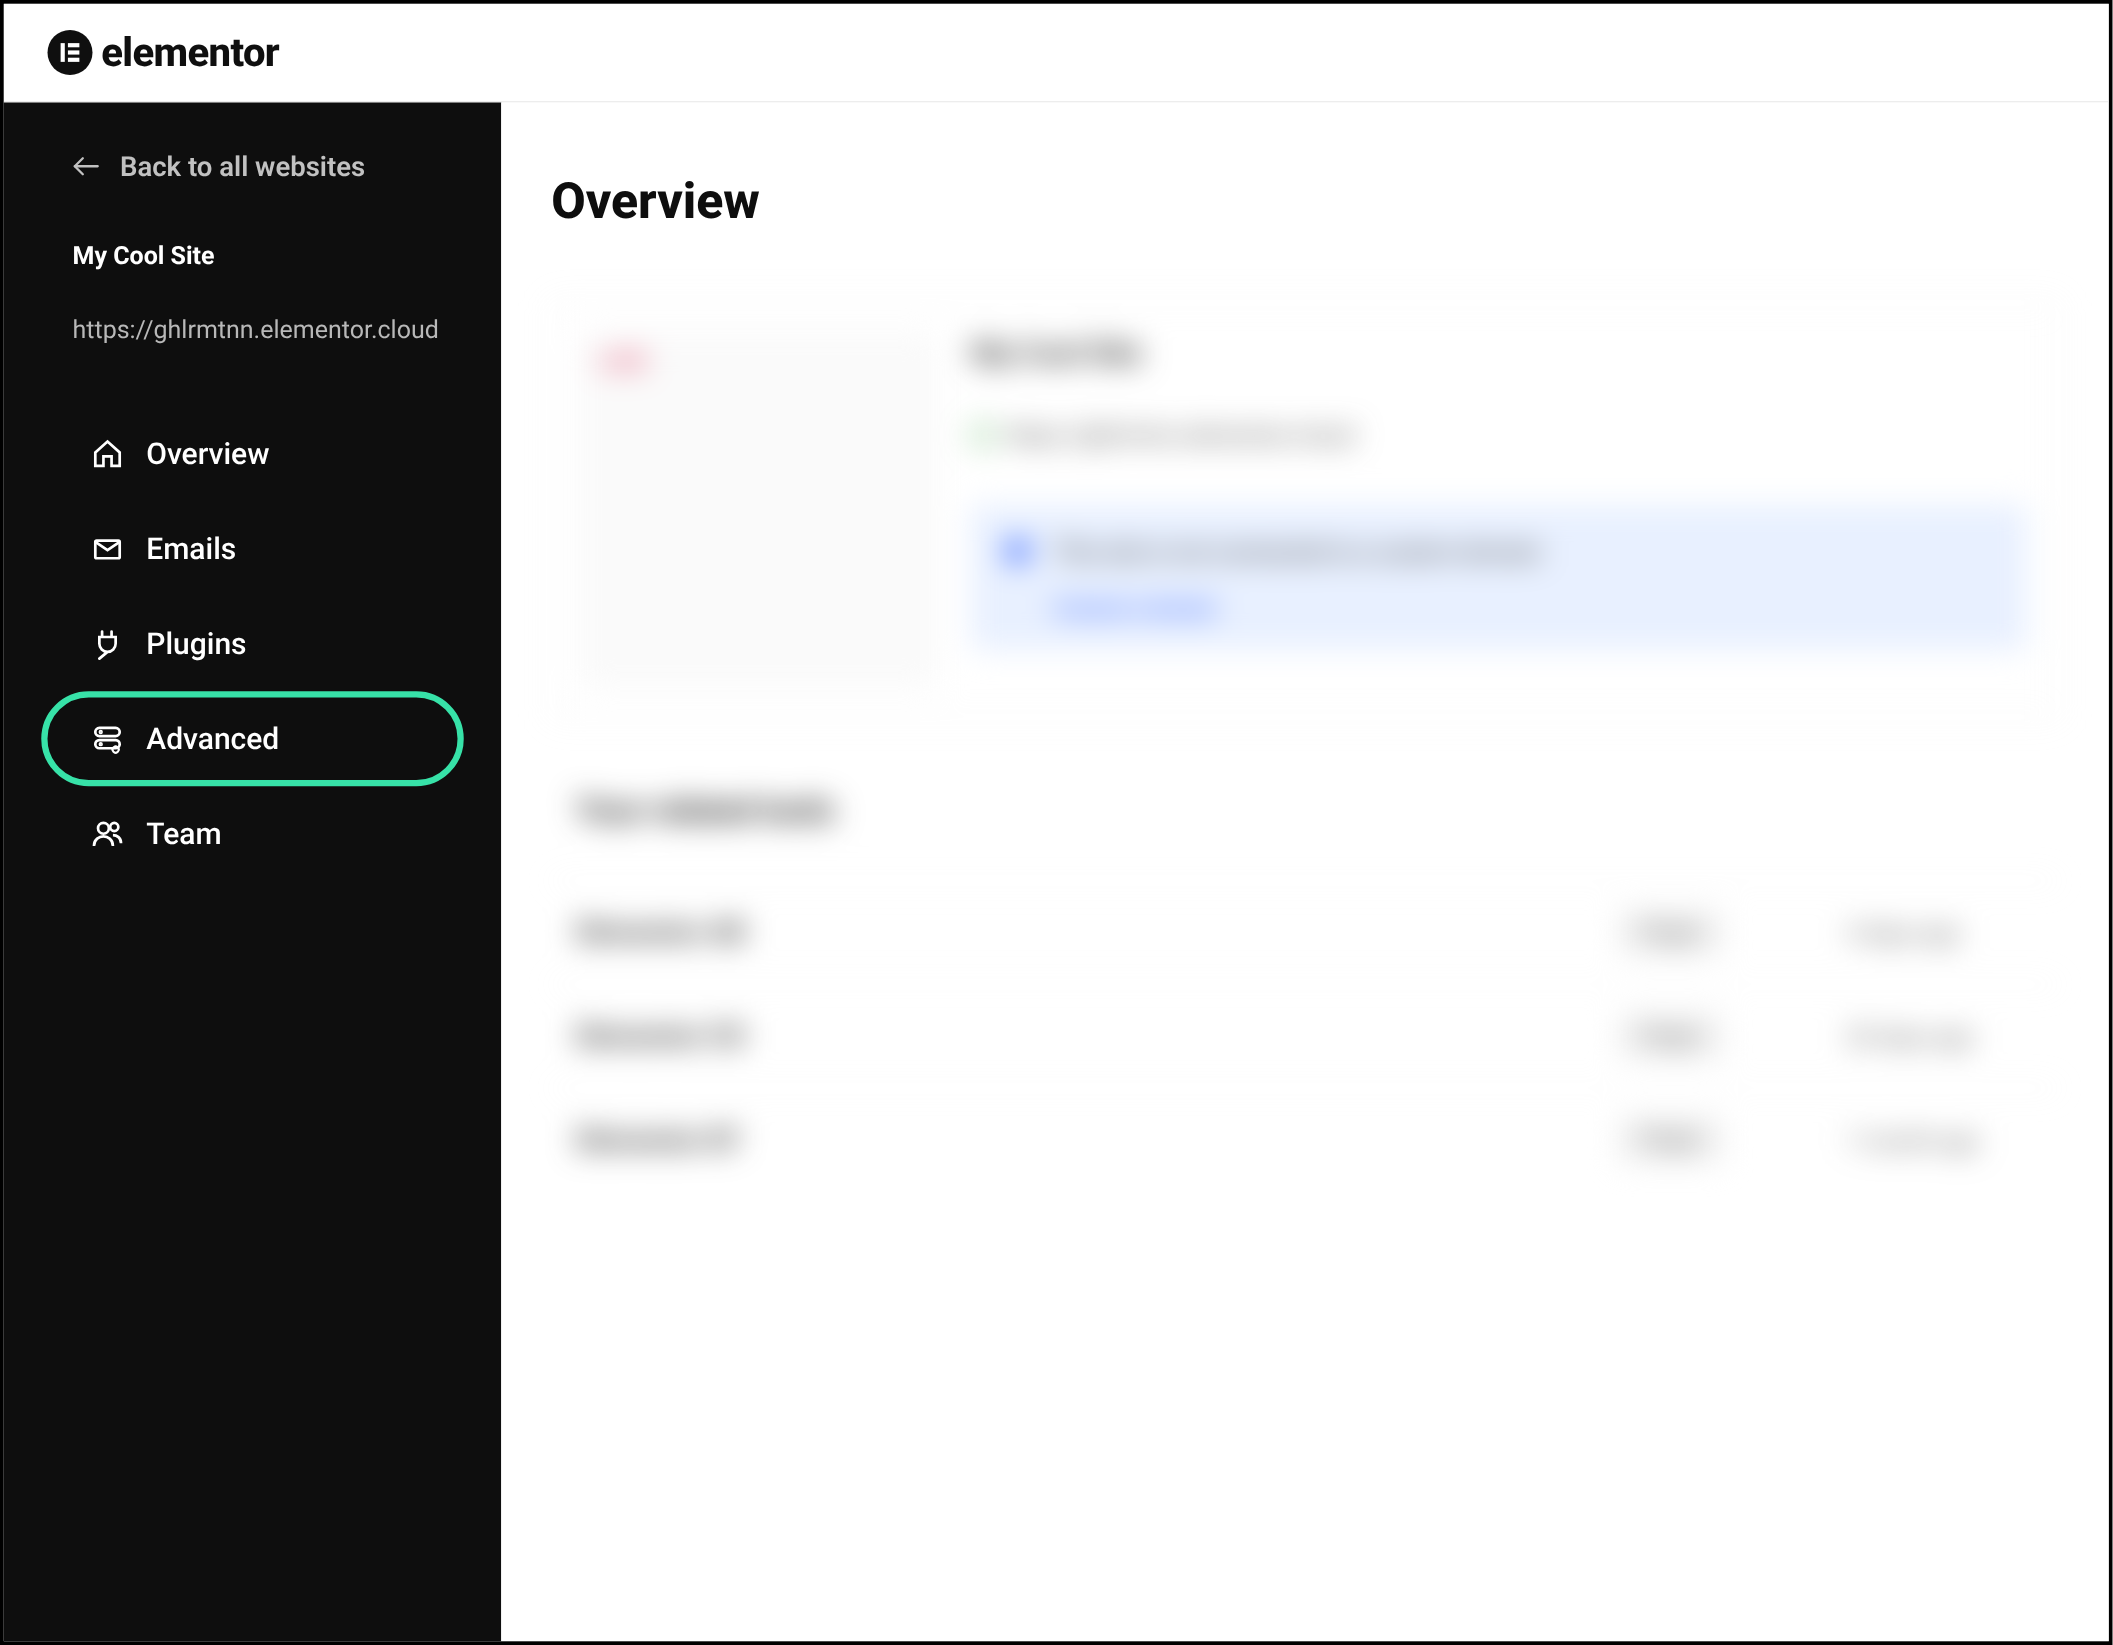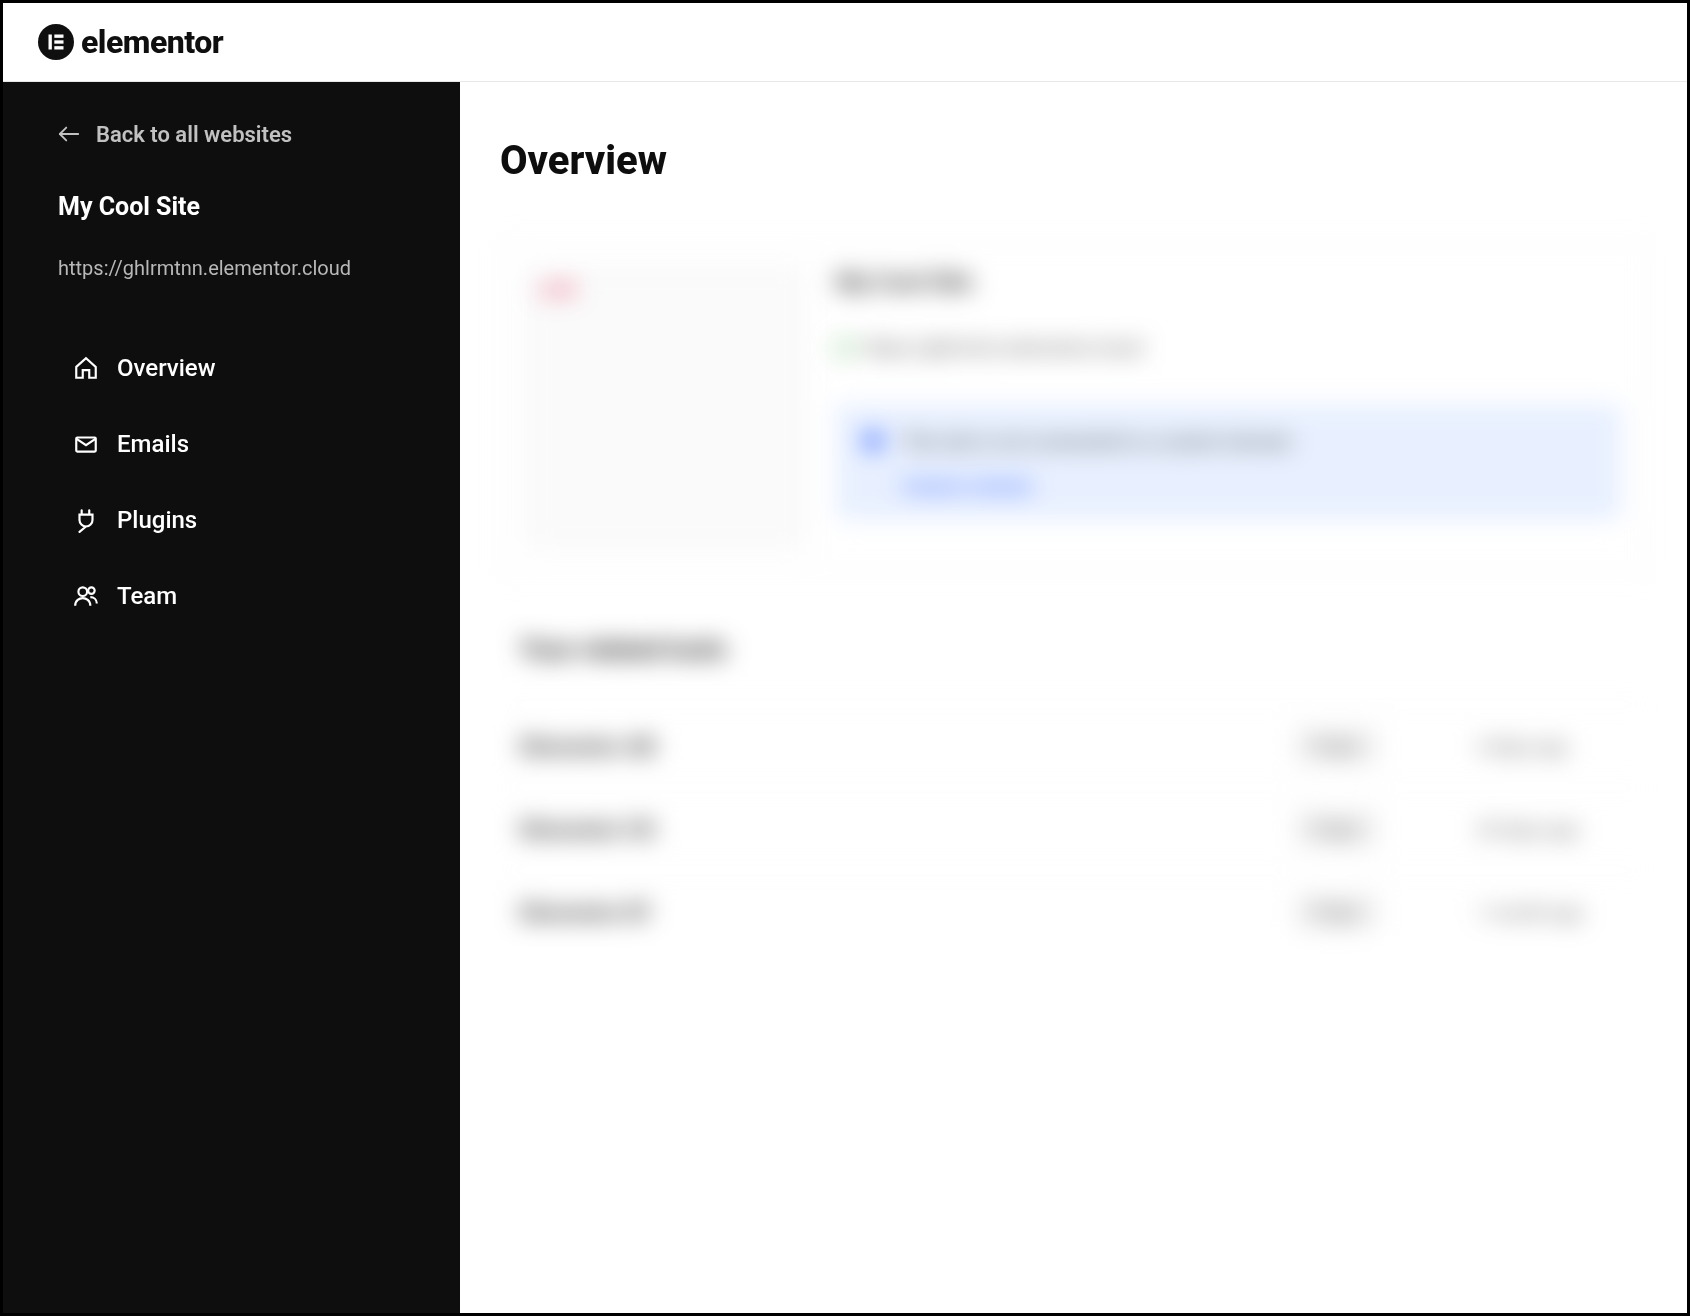--- a/index.html
+++ b/index.html
@@ -44,21 +44,21 @@
       font-weight: 800;
       color: #0f0f0f;
       letter-spacing: -0.5px;
     }
     .main-container {
       display: flex;
       flex: 1;
       min-height: 0;
     }
     .sidebar {
-      width: 457px;
+      width: 398px;
       background: #0e0e0e;
       color: #fff;
       padding: 40px 0 40px 0;
       flex-shrink: 0;
     }
     .back-link {
       display: flex;
       align-items: center;
       gap: 16px;
       padding: 0 55px 45px 55px;
@@ -67,21 +67,21 @@
       font-weight: 600;
       cursor: pointer;
     }
     .back-arrow {
       font-size: 22px;
     }
     .site-info {
       padding: 0 55px 50px 55px;
     }
     .site-name {
-      font-size: 25px;
+      font-size: 20px;
       font-weight: 700;
       color: #fff;
       margin-bottom: 4px;
     }
     .site-url {
       font-size: 20px;
       color: #b8b8b8;
       font-weight: 400;
       margin-top: 35px;
     }
@@ -299,20 +299,33 @@
         </span>
         <span>Emails</span>
       </li>
       <li class="nav-item">
         <span class="nav-icon">
           <svg viewBox="0 0 24 24">
               <path d="M8 7 L8 3 M15 7 L15 3 M5 7 H18 V12 A6 6 0 0 1 12 18 A6 6 0 0 1 6 12 V7 Z M12 18 L6 23" stroke-linecap="round"></path>
             </svg>
         </span>
         <span>Plugins</span>
+      </li>
+      <li class="nav-item highlighted">
+        <span class="nav-icon">
+          <svg viewBox="0 0 24 24">
+              <rect x="3" y="4" width="18" height="6" rx="3"></rect>
+              <rect x="3" y="13" width="18" height="6" rx="3"></rect>
+              <circle cx="7" cy="7" r="0.6" fill="#fff"></circle>
+              <circle cx="7" cy="16" r="0.6" fill="#fff"></circle>
+              <circle cx="18" cy="20" r="2.3" stroke-width="1.5"></circle>
+              <path d="M18 18 V17 M18 23 V22 M16 20 H15 M21 20 H20" stroke-width="1.5"></path>
+            </svg>
+        </span>
+        <span>Advanced</span>
       </li>
       <li class="nav-item">
         <span class="nav-icon">
           <svg viewBox="0 0 24 24">
               <circle cx="9" cy="8" r="4"></circle>
               <path d="M2 21 C2 16 6 14 9 14 C12 14 16 16 16 21"></path>
               <circle cx="17" cy="7" r="3"></circle>
               <path d="M16 13 C19 13 22 15 22 19"></path>
             </svg>
         </span>

